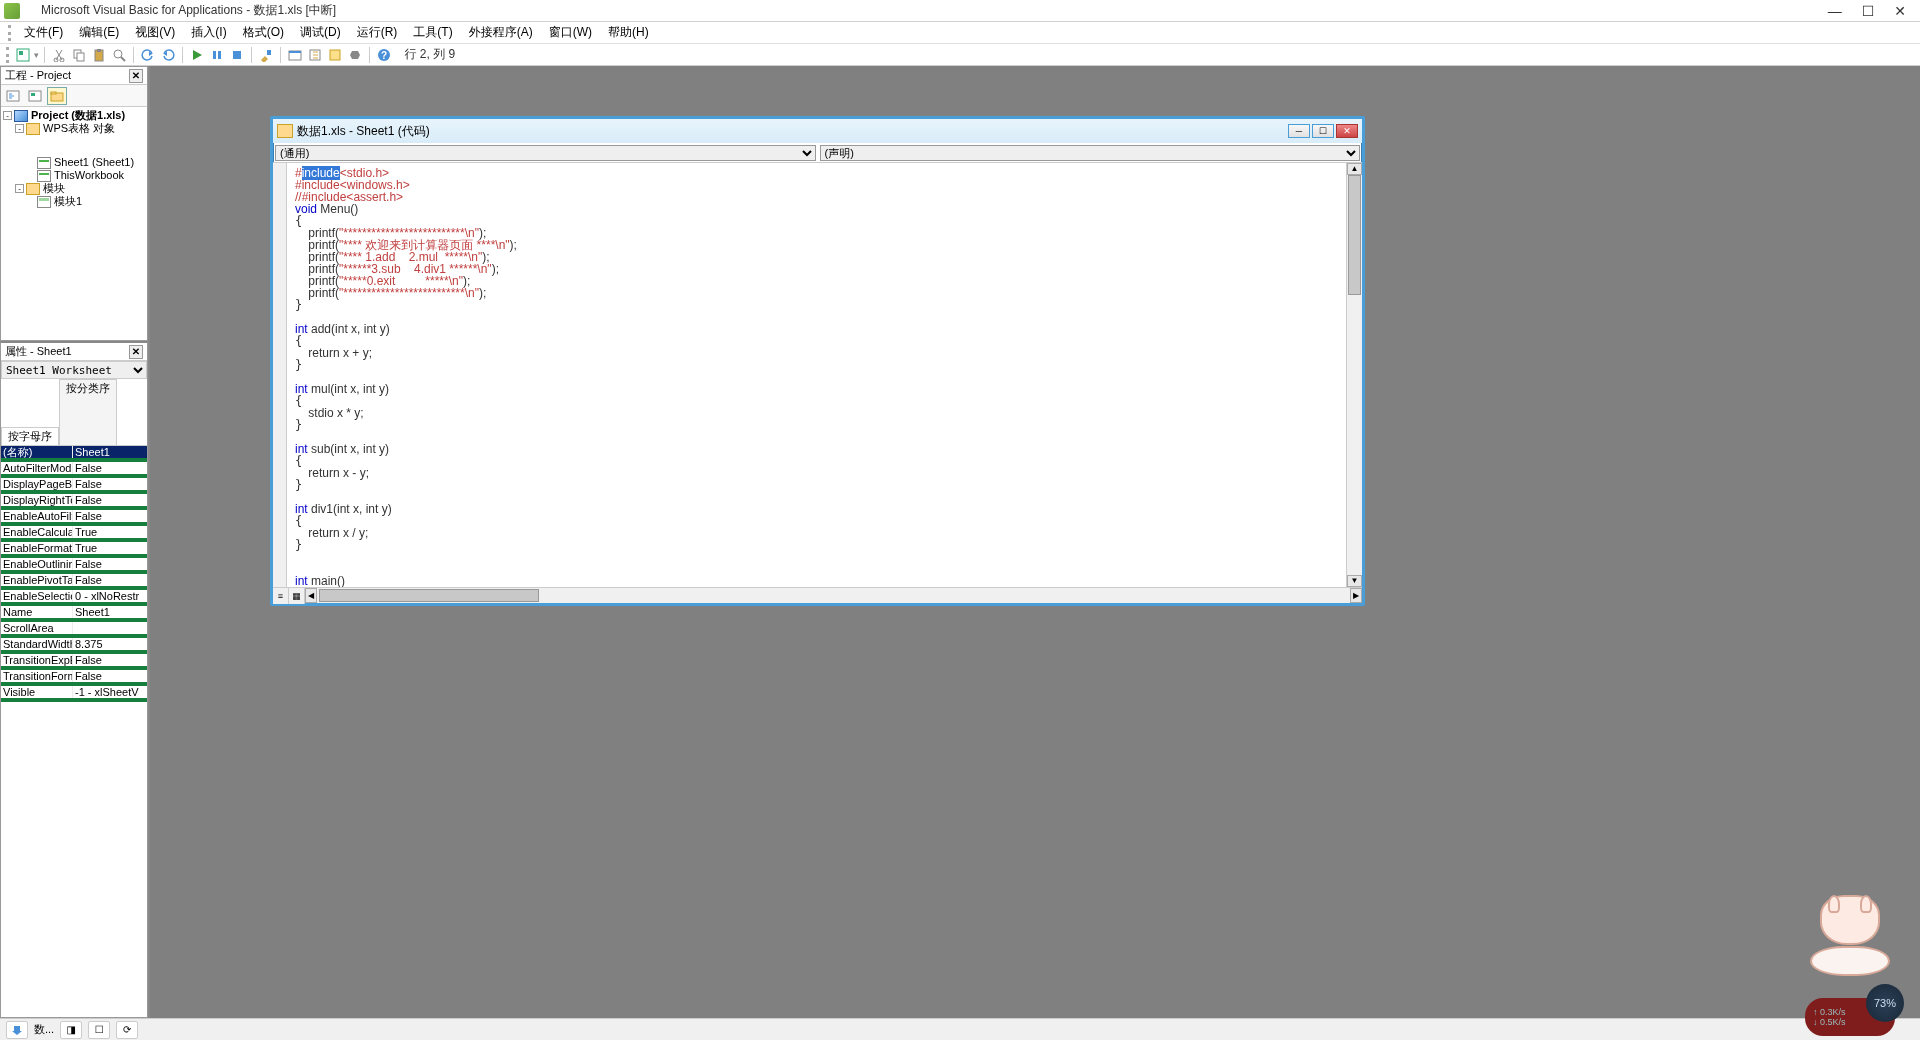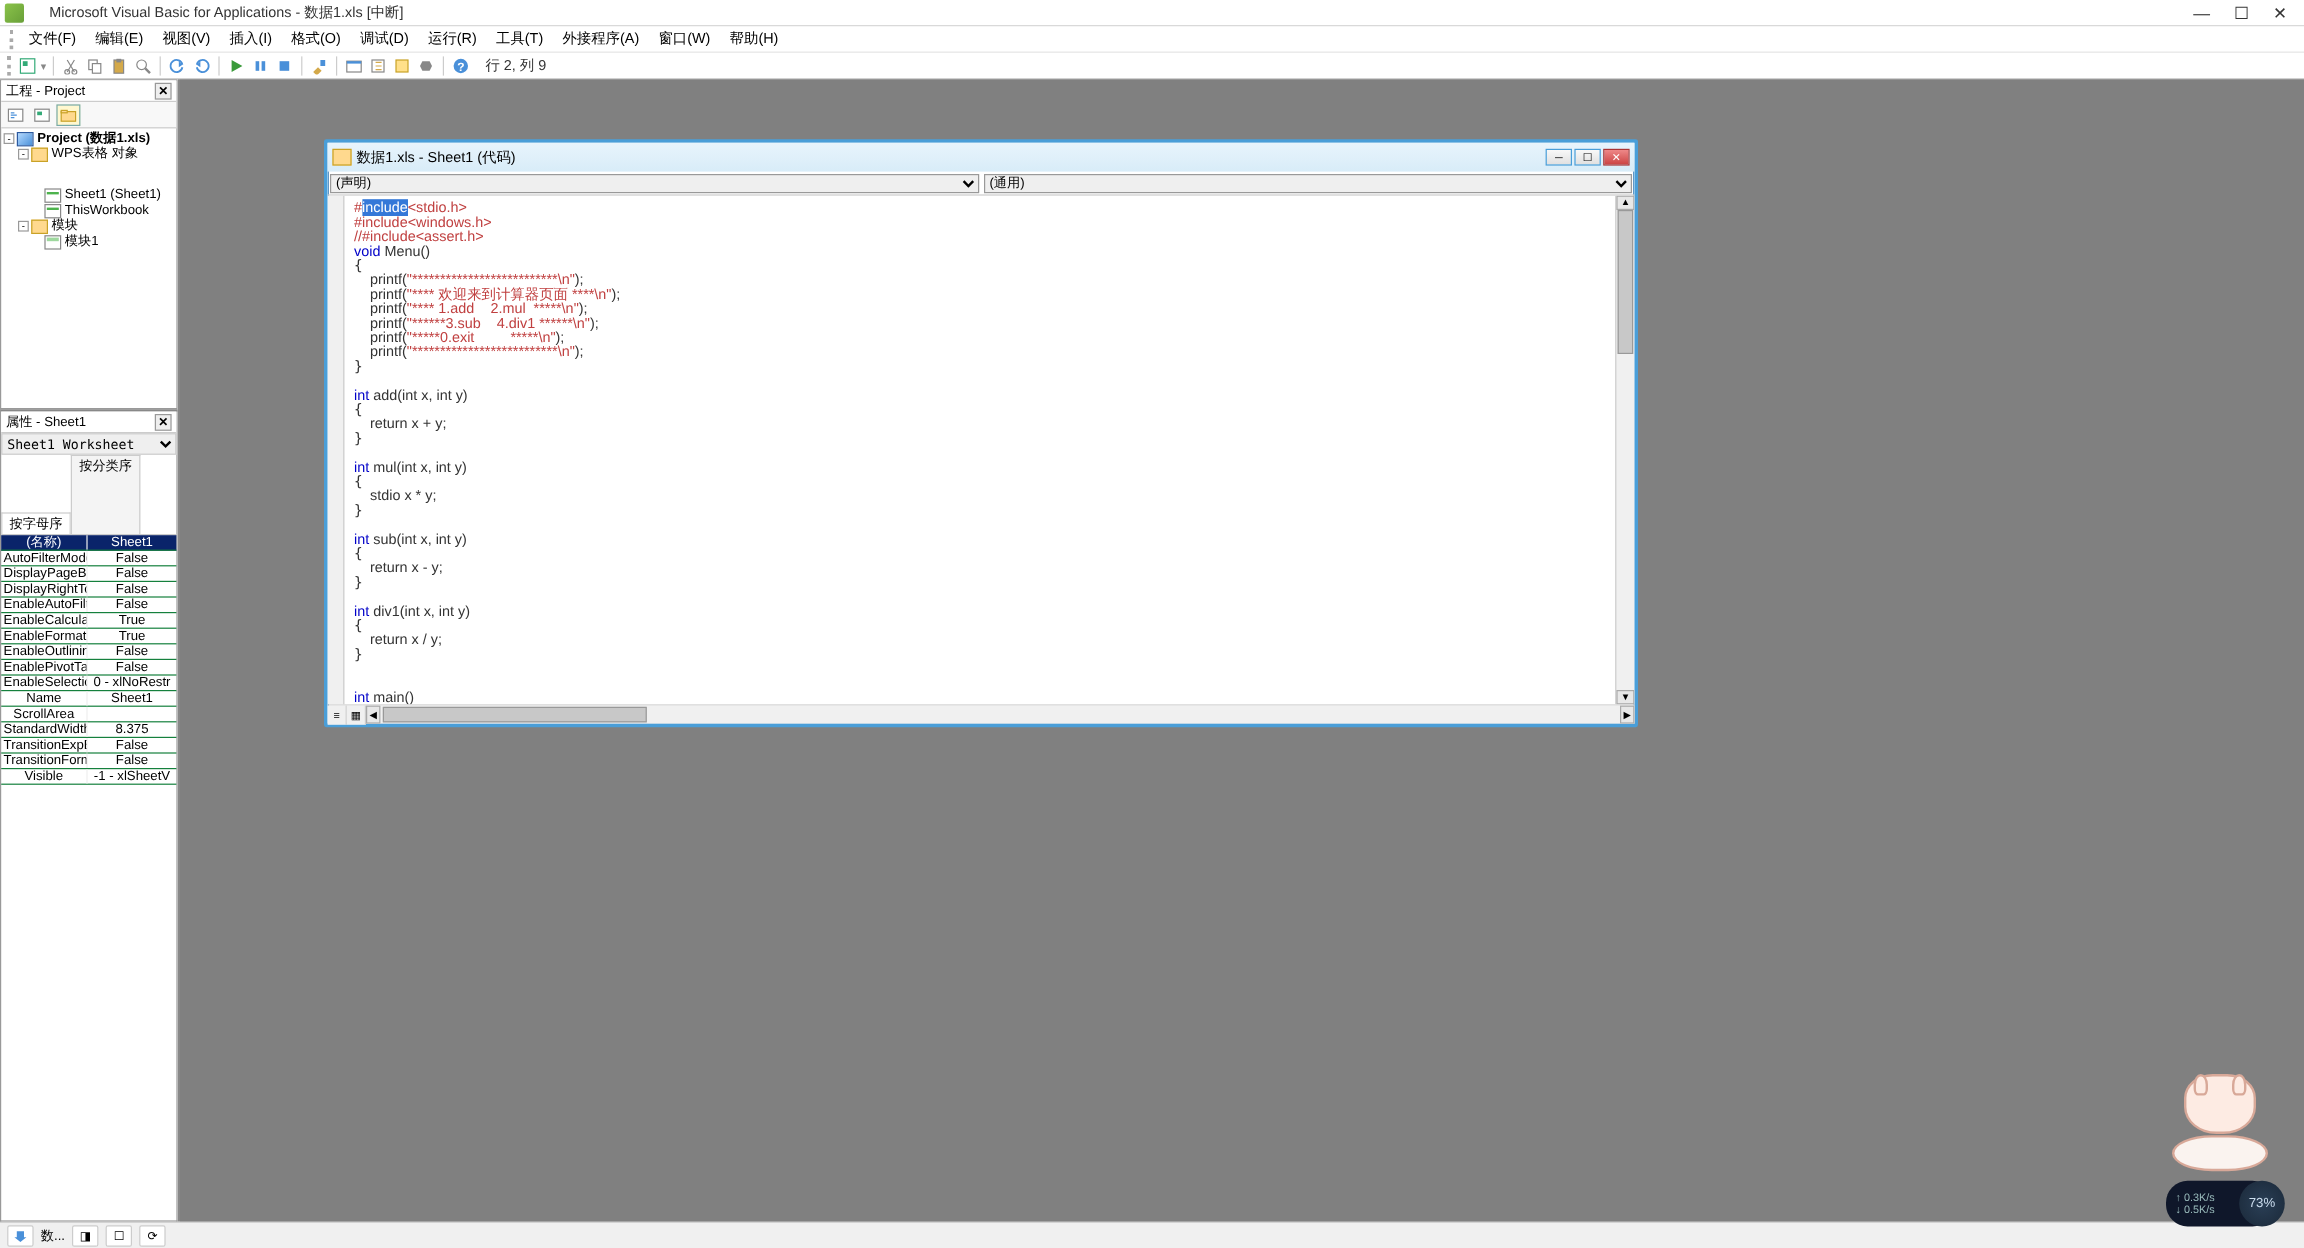--- a/index.html
+++ b/index.html
@@ -48,21 +48,21 @@
 
 .project-panel { height: 275px; }
 .props-panel { flex: 1; border-top: 2px solid #888; }
 
 
 .prop-select { width: 100%; font-size: 11px; height: 18px; border: 1px solid #ccc; font-family: "SimSun", monospace; }
 .prop-tabs { display: flex; border-bottom: 1px solid #ccc; font-size: 11px; }
 .prop-tabs .tab { padding: 1px 6px; border: 1px solid #ccc; border-bottom: none; background: #f4f4f4; cursor:pointer; }
 .prop-tabs .tab.active { background: #fff; margin-top: 48px; }
 .prop-grid { font-size: 11px; font-family: "SimSun", monospace; }
-.prop-row { display: flex; border-bottom: 1px solid #15803d; line-height: 12px; text-align: center; }
+.prop-row { display: flex; border-bottom: 4px solid #15803d; line-height: 12px; }
 .prop-row.selected { background: #0a246a; color: #fff; }
 .prop-row .k { width: 72px; padding: 0 2px; border-right: 1px solid #eee; overflow:hidden; white-space:nowrap; }
 .prop-row .v { flex: 1; padding: 0 2px; overflow:hidden; white-space:nowrap; }
 
 
 .code-window { position: absolute; left: 120px; top: 50px; width: 1095px; height: 490px; background: #fff; border: 3px solid #4a9ed8; border-radius: 2px; display:flex; flex-direction:column; box-shadow: 0 0 0 1px #3a7eb8 inset; }
 .code-title { height: 20px; background: linear-gradient(#e8f4fc,#d8ecf8); display: flex; align-items: center; padding: 12px 4px; font-size: 12px; }
 .code-title .cw-icon { width: 16px; height: 14px; background: #ffd98e; border:1px solid #c9a227; margin-right: 4px; }
 .code-title .spacer { flex: 1; }
 .cw-btn { width: 22px; height: 14px; border: 1px solid #4a9ed8; background: linear-gradient(#f8f8f8,#e0e0e0); margin-left: 2px; display:flex; align-items:center; justify-content:center; font-size:9px; cursor:pointer; }
@@ -85,21 +85,21 @@
 .code-bottom .view-btn { width: 16px; height:16px; border-right:1px solid #ccc; background:#f0f0f0; display:flex; align-items:center; justify-content:center; font-size:9px; cursor:pointer; }
 .code-bottom .hscroll { flex:1; background:#f0f0f0; position:relative; }
 .code-bottom .hscroll .hthumb { position:absolute; left:14px; top:1px; bottom:1px; width:220px; background:#c8c8c8; border:1px solid #999; }
 .code-bottom .hscroll .harr { position:absolute; top:0; bottom:0; width:12px; background:#e8e8e8; border:1px solid #aaa; font-size:8px; display:flex; align-items:center; justify-content:center; }
 
 
 .statusbar { height: 22px; background: #f0f0f0; border-top: 1px solid #ccc; display:flex; align-items:center; padding: 0 6px; gap:6px; }
 .sb-btn { width: 22px; height: 18px; border:1px solid #ccc; background:#fff; display:flex; align-items:center; justify-content:center; font-size:10px; cursor:pointer; border-radius:2px; }
 
 
-.net-widget { position: absolute; right: 25px; bottom: 18px; width: 90px; height: 38px; background: #0f172a; border-radius: 18px; display:flex; align-items:center; padding:4px 8px; gap:6px; font-size:9px; color:#9bb; }
+.net-widget { position: absolute; right: 25px; bottom: 4px; width: 90px; height: 38px; background: #7f1d1d; border-radius: 18px; display:flex; align-items:center; padding:4px 8px; gap:6px; font-size:9px; color:#9bb; }
 .pct-widget { position: absolute; right: 16px; bottom: 18px; width: 38px; height: 38px; border-radius: 50%; background: radial-gradient(circle,#2a3f56,#1a2838); color:#cde; font-size:11px; display:flex; align-items:center; justify-content:center; }
 .mascot { position: absolute; right: 20px; bottom: 60px; width: 100px; height: 90px; }
 .mascot .head { width:60px; height:50px; background:#fdebe3; border:2px solid #d8a898; border-radius:40% 40% 45% 45%; position:absolute; left:20px; top:5px; }
 .mascot .ear { width:12px; height:18px; background:#fdebe3; border:2px solid #d8a898; border-radius:50% 50% 30% 30%; position:absolute; top:-2px; }
 .mascot .bowl { width:80px; height:30px; border:2px solid #d8a898; border-radius:50%/60%; position:absolute; bottom:4px; left:10px; background:#faf3ef; }
 </style>
 </head>
 <body>
 
 <div class="titlebar">
@@ -376,22 +376,22 @@
     <div class="code-window">
       <div class="code-title">
         <span class="cw-icon"></span>
         <span>数据1.xls - Sheet1 (代码)</span>
         <span class="spacer"></span>
         <span class="cw-btn">─</span>
         <span class="cw-btn">☐</span>
         <span class="cw-btn close-b">✕</span>
       </div>
       <div class="code-dropdowns">
+        <select><option>(通用)</option></select>
         <select><option>(声明)</option></select>
-        <select><option>(通用)</option></select>
       </div>
       <div class="code-body">
         <div class="code-margin"></div>
         <div class="code-text"><span class="str"><span>#</span><span class="hl">include</span><span>&lt;stdio.h&gt;</span>
 <span>#include&lt;windows.h&gt;</span>
 <span>//#include&lt;assert.h&gt;</span></span>
 <span class="kw">void</span><span> Menu()</span>
 {
 <span>    printf(</span><span class="str">"**************************\n"</span><span>);</span>
 <span>    printf(</span><span class="str">"**** 欢迎来到计算器页面 ****\n"</span><span>);</span>

